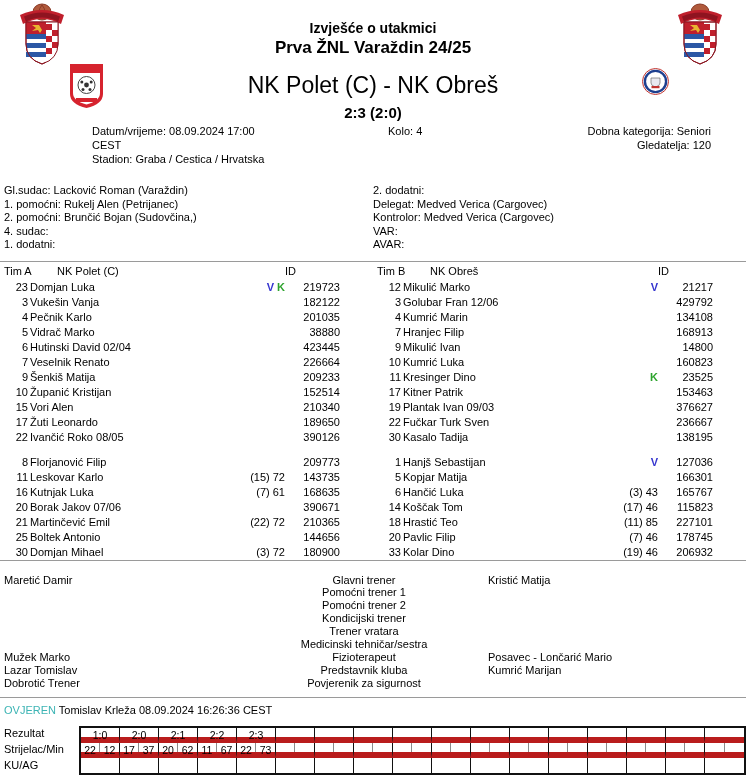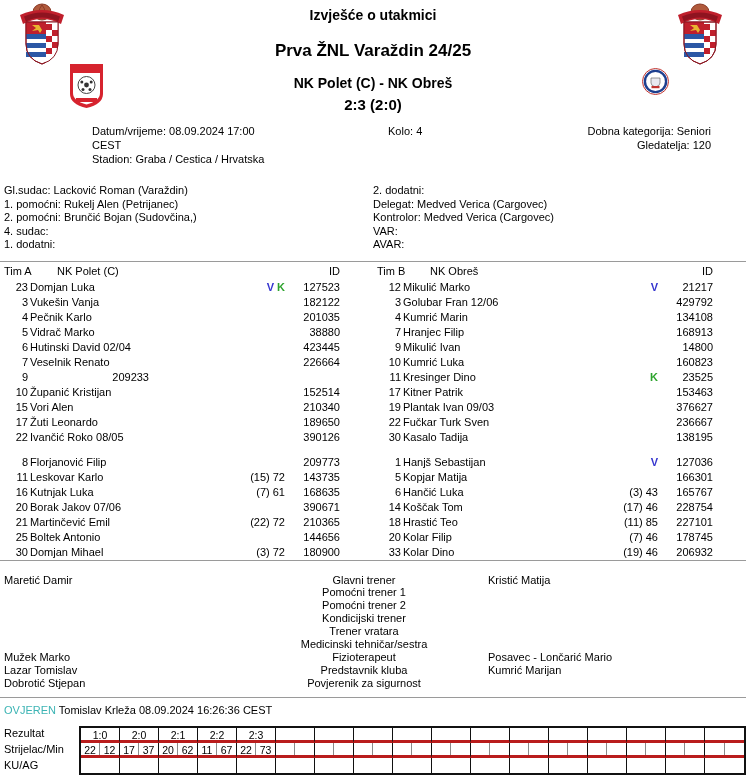--- a/index.html
+++ b/index.html
@@ -2,24 +2,24 @@
 <html style="--verified-teal: #3cb4b4; --goalkeeper-v: #3434cf; --captain-k: #2da32d;"><head>
 <meta charset="utf-8">
 <style>
   html,body{margin:0;padding:0;background:#fff}
   body{width:746px;height:776px;overflow:hidden;position:relative;
        font-family:"Liberation Sans",sans-serif;font-size:11px;color:#000;}
 
   
   .header{position:relative;height:118px}
   .abs{position:absolute}
-  .h-titles{text-align:center;padding-top:7px}
+  .h-titles{text-align:center;padding-top:20px}
   .h-report{font-size:14px;font-weight:bold}
-  .h-comp{font-size:17px;font-weight:bold;margin-top:18px}
-  .h-match{font-size:14px;font-weight:bold;margin-top:14px}
+  .h-comp{font-size:17px;font-weight:bold;margin-top:2px}
+  .h-match{font-size:23px;font-weight:normal;margin-top:14px}
   .h-score{font-size:15px;font-weight:bold;margin-top:5px}
 
   
   .info{display:flex;padding:6px 35px 0 92px;height:52px;box-sizing:border-box}
   .info-left{width:185px;line-height:14px}
   .info-center{margin-left:111px;line-height:14px}
   .info-right{margin-left:auto;text-align:right;line-height:14px}
 
   
   .officials{display:flex;padding:14px 0 0 4px}
@@ -28,21 +28,21 @@
   .rule{border:0;border-top:1px solid #9a9a9a;margin:0}
   .rule-roster{margin-top:9px}
 
   
   .roster{display:flex;padding-left:4px}
   .team{width:336px}
   .team + .team{margin-left:37px}
   .t-head{display:flex;font-weight:normal;line-height:18px}
   .t-code{width:53px}
   .t-club{flex:1}
-  .t-id{width:55px;text-align:right}
+  .t-id{width:55px;text-align:left}
   .p-row{display:flex;line-height:15px;height:15px}
   .p-num{width:24px;text-align:right}
   .p-name{flex:1;padding-left:2px;white-space:nowrap;overflow:hidden}
   .p-mid{width:66px;text-align:right;white-space:pre}
   .p-id{width:55px;text-align:right}
   .p-gap{height:10px}
   .mark-v{color:var(--goalkeeper-v,#3434cf);font-weight:bold}
   .mark-k{color:var(--captain-k,#2da32d);font-weight:bold}
 
   
@@ -59,21 +59,21 @@
 
   
   .result{display:flex;padding:5px 0 0 4px}
   .result-labels{width:76px}
   .result-labels div{line-height:15px;height:16px}
   .result-grid{border:2px solid #111;width:663px}
   .rg-row{display:flex;height:15px}
   .rg-cell{width:39px;box-sizing:border-box;border-right:1px solid #111;
            text-align:center;line-height:15px;font-size:10.5px}
   .rg-cell.last{border-right:0}
-  .rg-row.bordered .rg-cell{border-bottom:3px solid #b91c1c}
+  .rg-row.bordered .rg-cell{border-bottom:6px solid #b91c1c}
   .rg-cell.split{display:flex}
   .rg-half{width:50%;box-sizing:border-box;text-align:center}
   .rg-half.l{border-right:1px solid #8a8a8a}
 </style>
 </head>
 <body>
 
 <div class="header">
 
   <span class="abs" style="left:18px;top:2px">
@@ -193,21 +193,21 @@
     <div class="t-head">
       <span class="t-code">Tim A</span>
       <span class="t-club">NK Polet (C)</span>
       <span class="t-id">ID</span>
     </div>
     <div id="teamA">
         <div class="p-row">
           <span class="p-num">23</span>
           <span class="p-name">Domjan Luka</span>
           <span class="p-mid"><span class="mark-v">V</span> <span class="mark-k">K</span></span>
-          <span class="p-id">127523</span>
+          <span class="p-id">219723</span>
         </div>
         <div class="p-row">
           <span class="p-num">3</span>
           <span class="p-name">Vukešin Vanja</span>
           <span class="p-mid"></span>
           <span class="p-id">182122</span>
         </div>
         <div class="p-row">
           <span class="p-num">4</span>
           <span class="p-name">Pečnik Karlo</span>
@@ -227,20 +227,21 @@
           <span class="p-id">423445</span>
         </div>
         <div class="p-row">
           <span class="p-num">7</span>
           <span class="p-name">Veselnik Renato</span>
           <span class="p-mid"></span>
           <span class="p-id">226664</span>
         </div>
         <div class="p-row">
           <span class="p-num">9</span>
+          <span class="p-name">Šenkiš Matija</span>
           <span class="p-mid"></span>
           <span class="p-id">209233</span>
         </div>
         <div class="p-row">
           <span class="p-num">10</span>
           <span class="p-name">Županić Kristijan</span>
           <span class="p-mid"></span>
           <span class="p-id">152514</span>
         </div>
         <div class="p-row">
@@ -395,31 +396,31 @@
         <div class="p-row">
           <span class="p-num">6</span>
           <span class="p-name">Hančić Luka</span>
           <span class="p-mid"><span class="sub-repl">(3)</span> <span class="sub-min">43</span></span>
           <span class="p-id">165767</span>
         </div>
         <div class="p-row">
           <span class="p-num">14</span>
           <span class="p-name">Koščak Tom</span>
           <span class="p-mid"><span class="sub-repl">(17)</span> <span class="sub-min">46</span></span>
-          <span class="p-id">228754</span>
+          <span class="p-id">115823</span>
         </div>
         <div class="p-row">
           <span class="p-num">18</span>
           <span class="p-name">Hrastić Teo</span>
           <span class="p-mid"><span class="sub-repl">(11)</span> <span class="sub-min">85</span></span>
           <span class="p-id">227101</span>
         </div>
         <div class="p-row">
           <span class="p-num">20</span>
-          <span class="p-name">Kolar Filip</span>
+          <span class="p-name">Pavlic Filip</span>
           <span class="p-mid"><span class="sub-repl">(7)</span> <span class="sub-min">46</span></span>
           <span class="p-id">178745</span>
         </div>
         <div class="p-row">
           <span class="p-num">33</span>
           <span class="p-name">Kolar Dino</span>
           <span class="p-mid"><span class="sub-repl">(19)</span> <span class="sub-min">46</span></span>
           <span class="p-id">206932</span>
         </div>
       </div>
@@ -468,21 +469,21 @@
       <div class="staff-row">
         <span class="s-home"></span>
         <span class="s-away"></span>
       </div>
       <div class="staff-row">
         <span class="s-home">Lazar Tomislav</span>
         <span class="s-role">Predstavnik kluba</span>
         <span class="s-away">Kumrić Marijan</span>
       </div>
       <div class="staff-row">
-        <span class="s-home">Dobrotić Stjepan</span>
+        <span class="s-home">Dobrotić Trener</span>
         <span class="s-role">Povjerenik za sigurnost</span>
         <span class="s-away"></span>
       </div>
     </div>
 </div>
 
 <hr class="rule">
 
 <div class="cert">
   <div>

